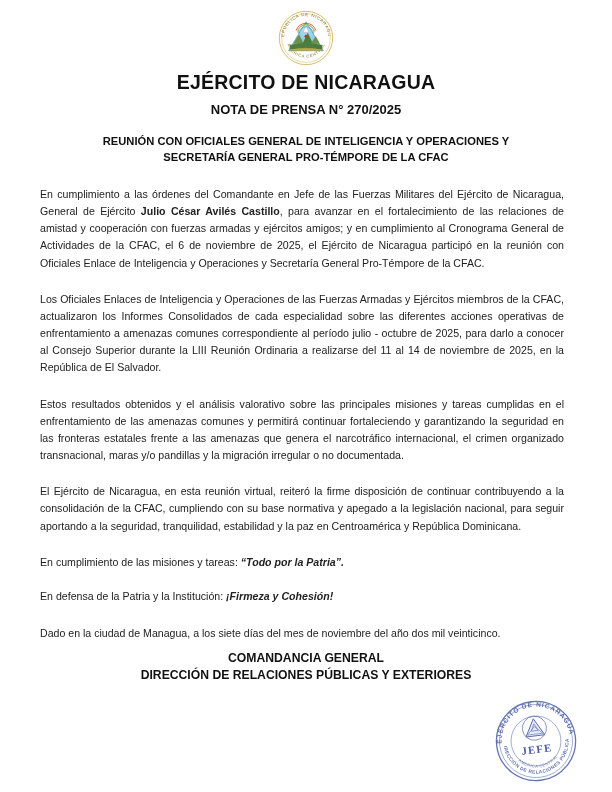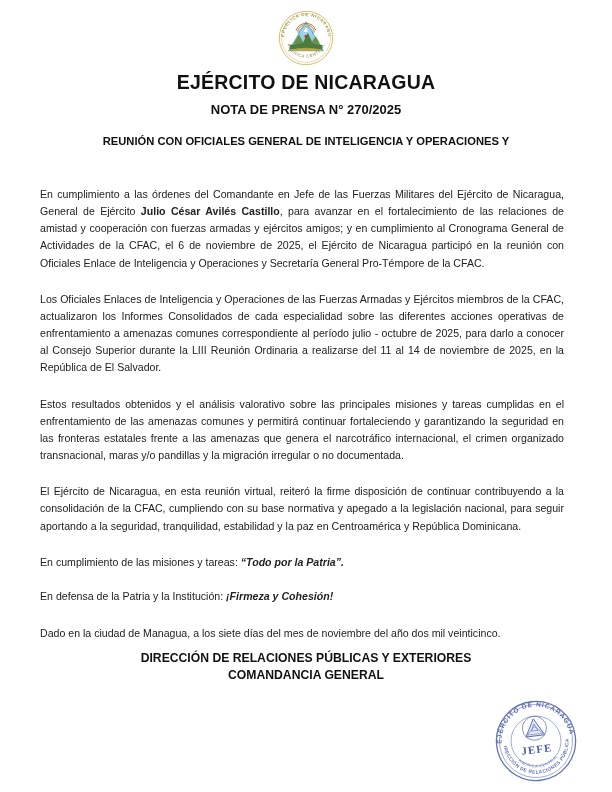--- a/index.html
+++ b/index.html
@@ -154,20 +154,21 @@
         <circle cx="50" cy="47" r="2.6" fill="#c0392b"></circle>
       </svg>
     </div>
   </div>
 
   <div class="title-block">
     <div class="doc-title">EJÉRCITO DE NICARAGUA</div>
     <div class="doc-subtitle">NOTA DE PRENSA N° 270/2025</div>
     <div class="doc-heading">
       <span>REUNIÓN CON OFICIALES GENERAL DE INTELIGENCIA Y OPERACIONES Y</span><br>
+      <span>SECRETARÍA GENERAL PRO-TÉMPORE DE LA CFAC</span>
     </div>
   </div>
 
   <div class="body-block">
 
     <p class="para"><span>En cumplimiento a las órdenes del Comandante en Jefe de las Fuerzas Militares del Ejército de Nicaragua, General de Ejército </span><span class="b">Julio César Avilés Castillo</span><span>, para avanzar en el fortalecimiento de las relaciones de amistad y cooperación con fuerzas armadas y ejércitos amigos; y en cumplimiento al Cronograma General de Actividades de la CFAC, el 6 de noviembre de 2025, el Ejército de Nicaragua participó en la reunión con Oficiales Enlace de Inteligencia y Operaciones y Secretaría General Pro-Témpore de la CFAC.</span></p>
 
     <p class="para">Los Oficiales Enlaces de Inteligencia y Operaciones de las Fuerzas Armadas y Ejércitos miembros de la CFAC, actualizaron los Informes Consolidados de cada especialidad sobre las diferentes acciones operativas de enfrentamiento a amenazas comunes correspondiente al período julio - octubre de 2025, para darlo a conocer al Consejo Superior durante la LIII Reunión Ordinaria a realizarse del 11 al 14 de noviembre de 2025, en la República de El Salvador.</p>
 
     <p class="para">Estos resultados obtenidos y el análisis valorativo sobre las principales misiones y tareas cumplidas en el enfrentamiento de las amenazas comunes y permitirá continuar fortaleciendo y garantizando la seguridad en las fronteras estatales frente a las amenazas que genera el narcotráfico internacional, el crimen organizado transnacional, maras y/o pandillas y la migración irregular o no documentada.</p>
@@ -177,22 +178,22 @@
     <p class="line"><span>En cumplimiento de las misiones y tareas: </span><span class="bi">“Todo por la Patria”.</span></p>
 
     <p class="line"><span>En defensa de la Patria y la Institución: </span><span class="bi">¡Firmeza y Cohesión!</span></p>
 
     <div class="spacer-sm"></div>
 
     <p class="line">Dado en la ciudad de Managua, a los siete días del mes de noviembre del año dos mil veinticinco.</p>
   </div>
 
   <div class="signature">
+    <div>COMANDANCIA GENERAL</div>
     <div>DIRECCIÓN DE RELACIONES PÚBLICAS Y EXTERIORES</div>
-    <div>COMANDANCIA GENERAL</div>
   </div>
 
   <div class="seal">
     <svg viewBox="0 0 100 100" width="86" height="86" aria-hidden="true">
       <defs>
         <path id="sealTop" d="M 50,50 m -40,0 a 40,40 0 0 1 80,0" fill="none"></path>
         <path id="sealBot" d="M 50,50 m -38,0 a 38,38 0 0 0 76,0" fill="none"></path>
         <path id="sealBot2" d="M 50,50 m -31,0 a 31,31 0 0 0 62,0" fill="none"></path>
       </defs>
       <g transform="rotate(-7 50 50)">

